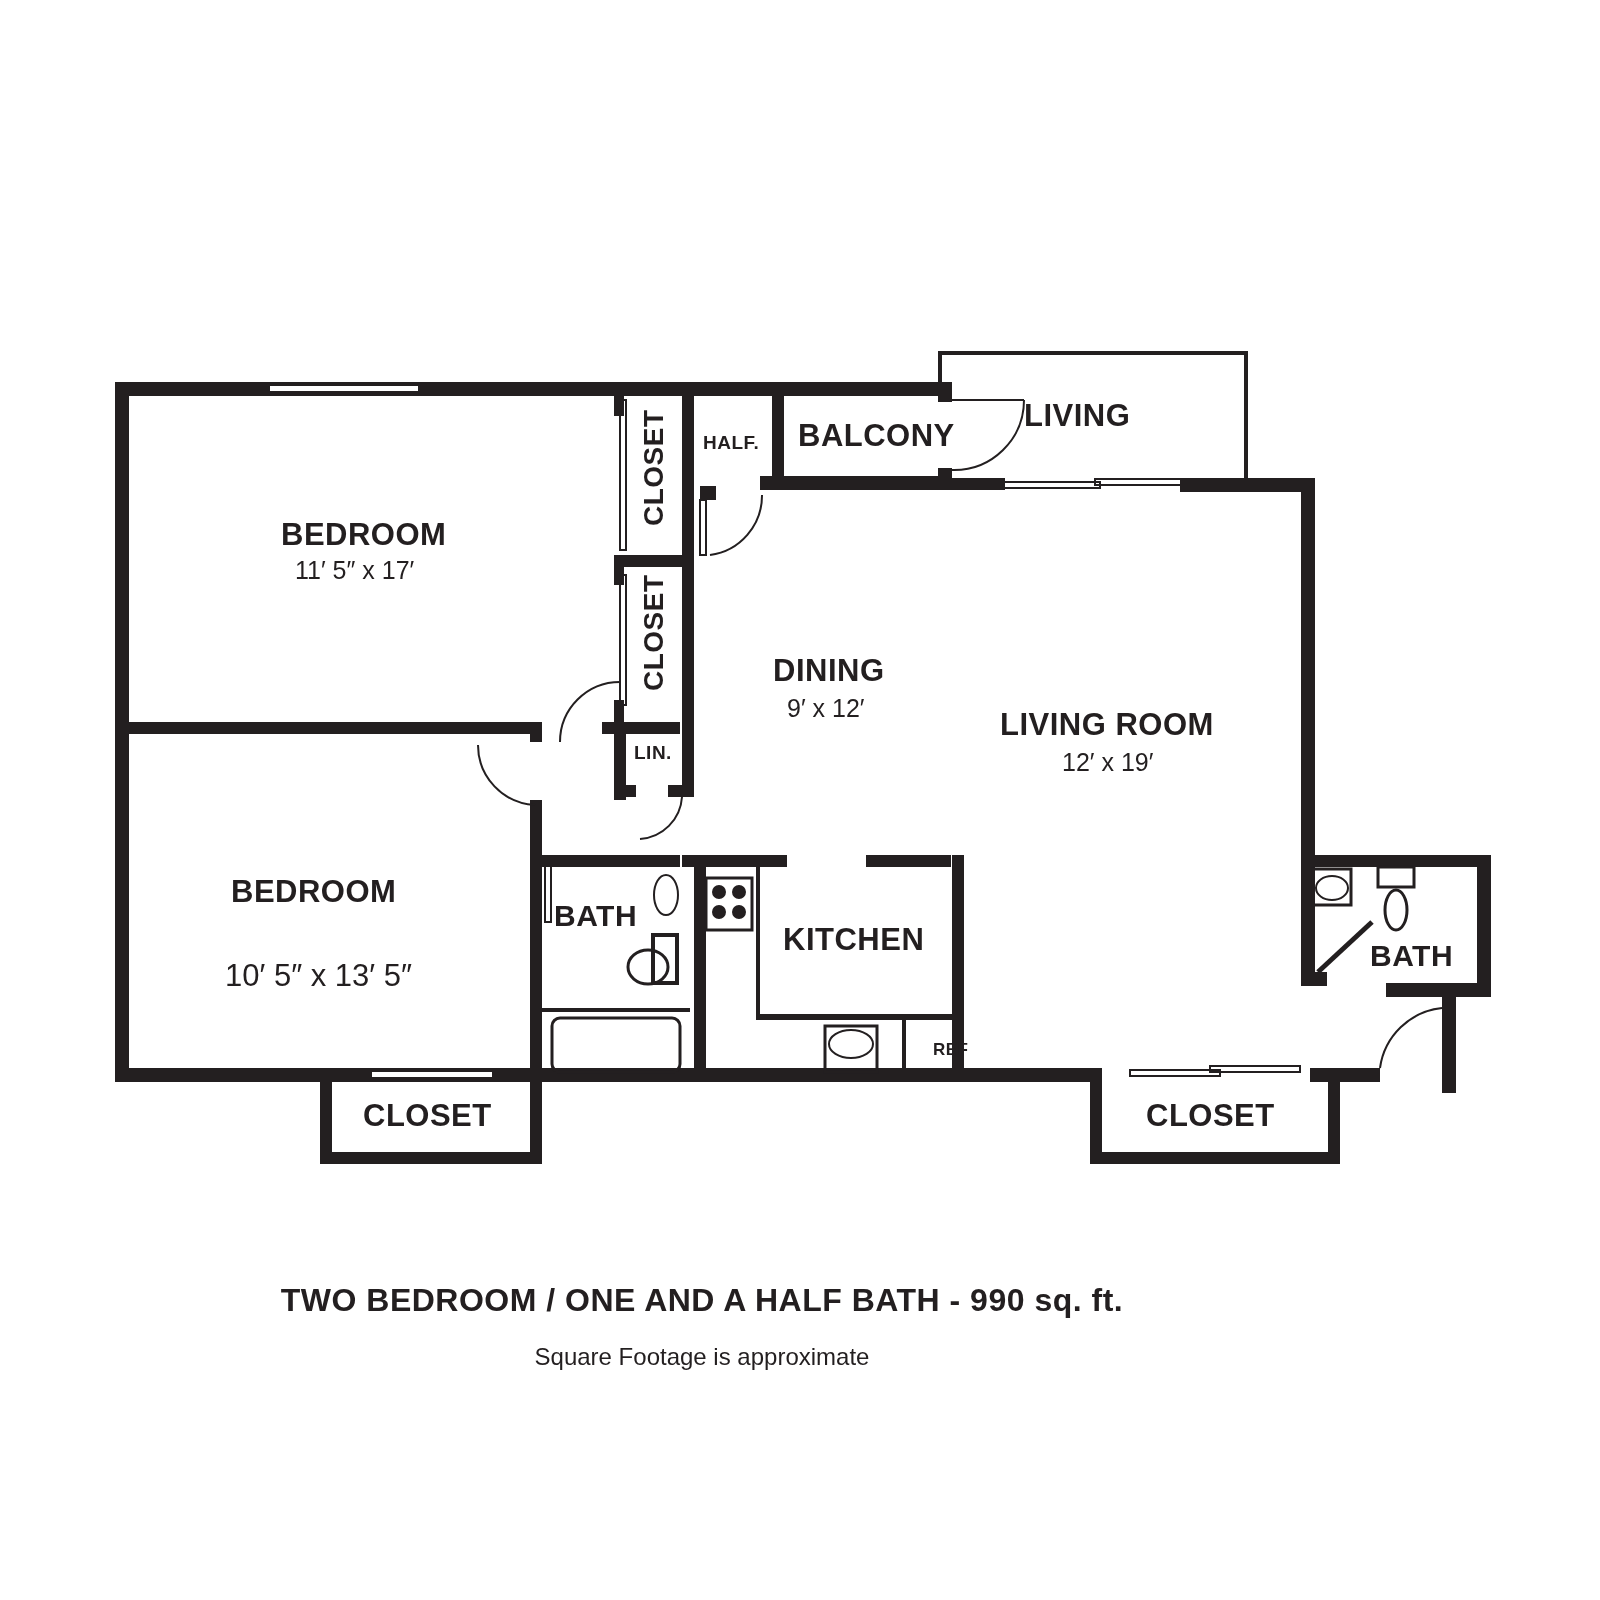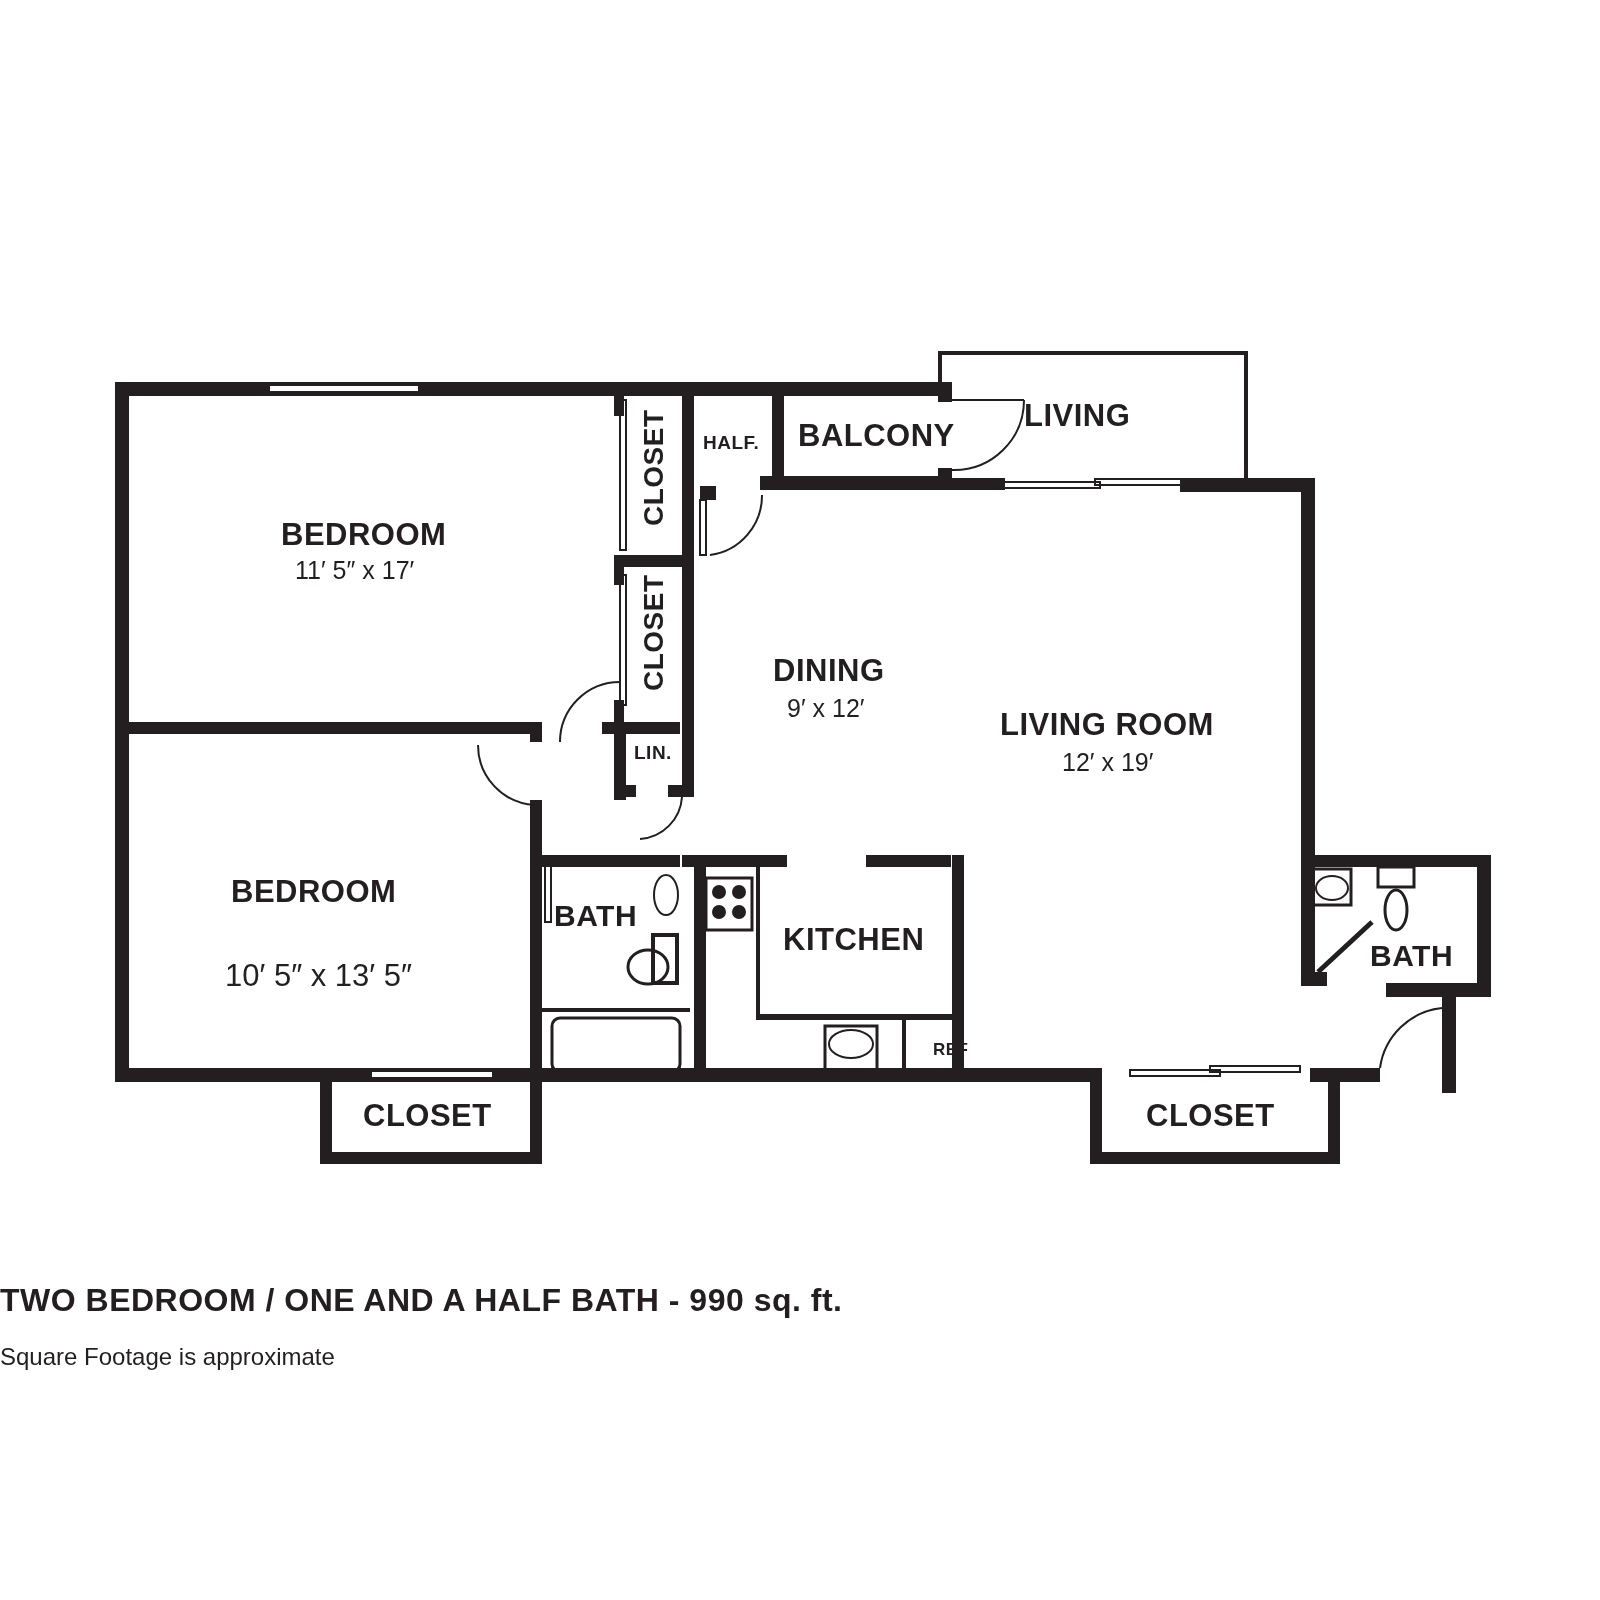--- a/index.html
+++ b/index.html
@@ -1,21 +1,21 @@
 <!DOCTYPE html>
 <html><head>
 <meta charset="utf-8">
 <style>
   html, body { margin: 0; padding: 0; background: #ffffff; }
   body { width: 1600px; height: 1600px; position: relative; overflow: hidden; font-family: "Liberation Sans", "DejaVu Sans", sans-serif; color: #231f20; }
   #plan { position: absolute; left: 0; top: 0; }
   .lbl { position: absolute; font-weight: bold; color: #231f20; letter-spacing: 0.5px; white-space: nowrap; }
   .dim { position: absolute; font-weight: normal; color: #231f20; white-space: nowrap; }
   .vert { transform: rotate(-90deg); transform-origin: center center; }
-  .caption { position: absolute; left: 0; width: 1404px; text-align: left; }
+  .caption { position: absolute; left: 0; width: 1404px; text-align: center; }
   .cap-title { top: 1282px; font-size: 32px; font-weight: bold; letter-spacing: 0.5px; }
   .cap-sub { top: 1326px; font-size: 24px; margin-top: 17px; }
 </style>
 </head>
 <body>
 
 <svg id="plan" width="1600" height="1600" viewBox="0 0 1600 1600" xmlns="http://www.w3.org/2000/svg">
   <g fill="#231f20" stroke="none">
 
     <rect x="115" y="382" width="830" height="14"></rect>

